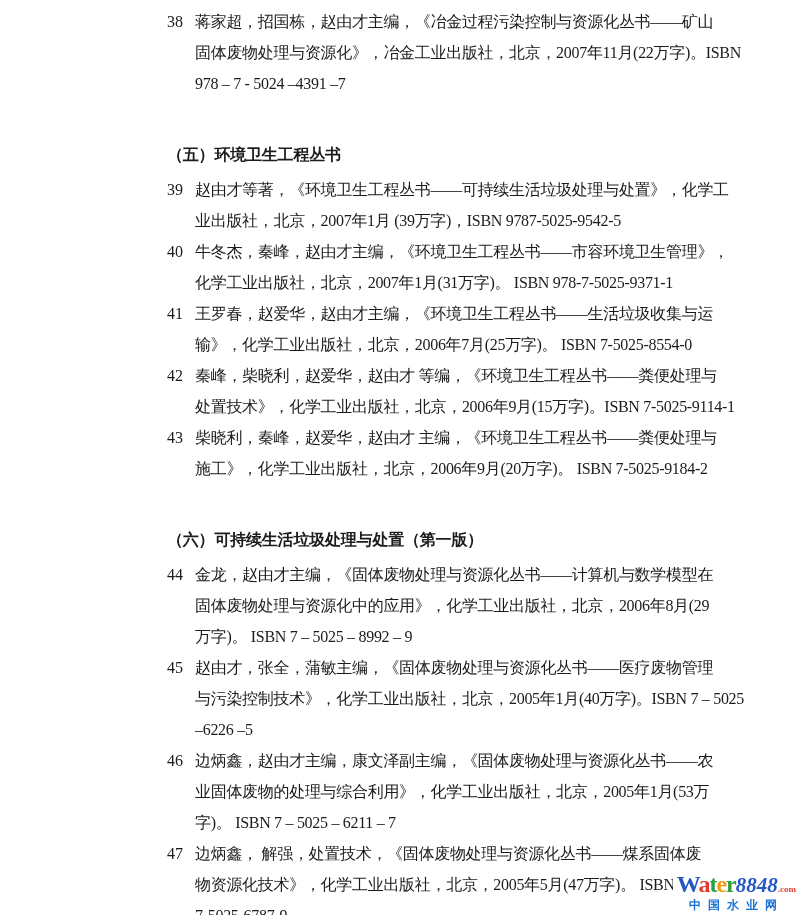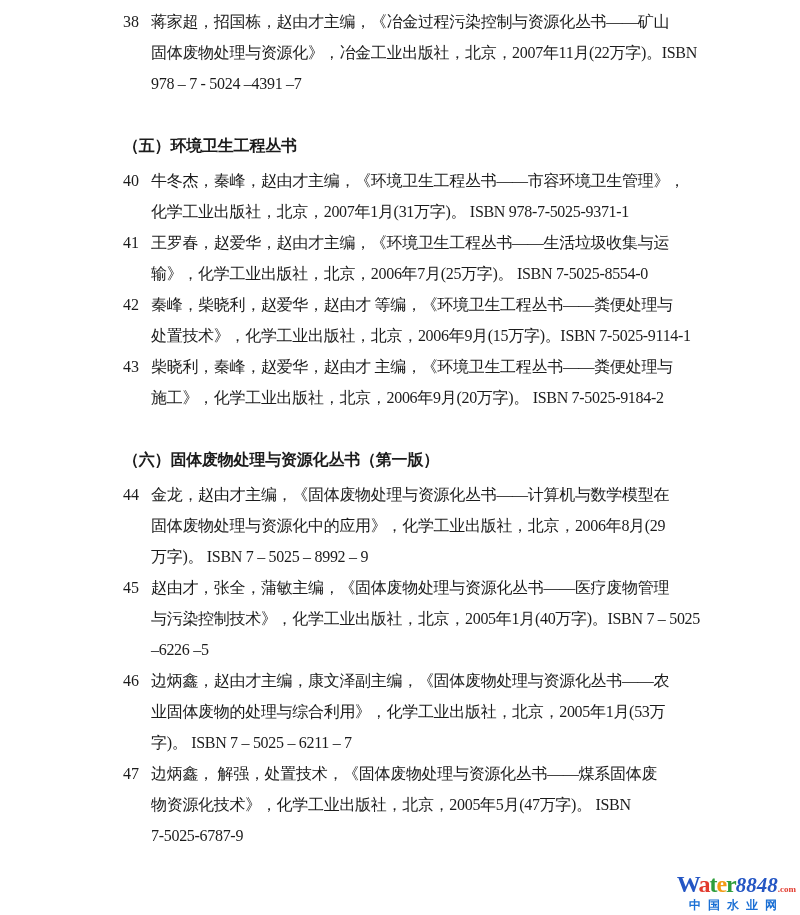--- a/index.html
+++ b/index.html
@@ -14,20 +14,21 @@
     font-family: "Liberation Serif", "DejaVu Serif", serif;
     color: #1b1b1b;
     position: relative;
   }
   .page {
     position: relative;
     width: 800px;
     height: 915px;
     padding-top: 6px;
     box-sizing: border-box;
+    padding-left: 44px;
   }
   .ref-list {
     padding-left: 123px;
     padding-right: 10px;
   }
   .entry {
     display: flex;
     align-items: flex-start;
   }
   .num {
@@ -41,21 +42,21 @@
     flex: 1 1 auto;
     min-width: 0;
   }
   .line {
     font-size: 16px;
     line-height: 31px;
     letter-spacing: -0.3px;
     white-space: nowrap;
   }
   .section-heading {
-    margin-top: 31px;
+    margin-top: 40px;
     margin-bottom: 4px;
     font-size: 16px;
     line-height: 31px;
     font-weight: bold;
     letter-spacing: -0.2px;
     white-space: nowrap;
   }
   .watermark {
     position: absolute;
     right: 2px;
@@ -100,20 +101,27 @@
       <div class="entry">
         <div class="num">38</div>
         <div class="body">
           <div class="line">蒋家超，招国栋，赵由才主编，《冶金过程污染控制与资源化丛书——矿山</div>
           <div class="line">固体废物处理与资源化》，冶金工业出版社，北京，2007年11月(22万字)。ISBN</div>
           <div class="line">978 – 7 - 5024 –4391 –7</div>
         </div>
       </div>
       <div class="section-heading">（五）环境卫生工程丛书</div>
       <div class="entry">
+        <div class="num">39</div>
+        <div class="body">
+          <div class="line">赵由才等著，《环境卫生工程丛书——可持续生活垃圾处理与处置》，化学工</div>
+          <div class="line">业出版社，北京，2007年1月 (39万字)，ISBN 9787-5025-9542-5</div>
+        </div>
+      </div>
+      <div class="entry">
         <div class="num">40</div>
         <div class="body">
           <div class="line">牛冬杰，秦峰，赵由才主编，《环境卫生工程丛书——市容环境卫生管理》，</div>
           <div class="line">化学工业出版社，北京，2007年1月(31万字)。 ISBN 978-7-5025-9371-1</div>
         </div>
       </div>
       <div class="entry">
         <div class="num">41</div>
         <div class="body">
           <div class="line">王罗春，赵爱华，赵由才主编，《环境卫生工程丛书——生活垃圾收集与运</div>
@@ -127,21 +135,21 @@
           <div class="line">处置技术》，化学工业出版社，北京，2006年9月(15万字)。ISBN 7-5025-9114-1</div>
         </div>
       </div>
       <div class="entry">
         <div class="num">43</div>
         <div class="body">
           <div class="line">柴晓利，秦峰，赵爱华，赵由才 主编，《环境卫生工程丛书——粪便处理与</div>
           <div class="line">施工》，化学工业出版社，北京，2006年9月(20万字)。 ISBN 7-5025-9184-2</div>
         </div>
       </div>
-      <div class="section-heading">（六）固体废物处理与资源化丛书（第一版）</div>
+      <div class="section-heading">（六）可持续生活垃圾处理与处置（第一版）</div>
       <div class="entry">
         <div class="num">44</div>
         <div class="body">
           <div class="line">金龙，赵由才主编，《固体废物处理与资源化丛书——计算机与数学模型在</div>
           <div class="line">固体废物处理与资源化中的应用》，化学工业出版社，北京，2006年8月(29</div>
           <div class="line">万字)。 ISBN 7 – 5025 – 8992 – 9</div>
         </div>
       </div>
       <div class="entry">
         <div class="num">45</div>

